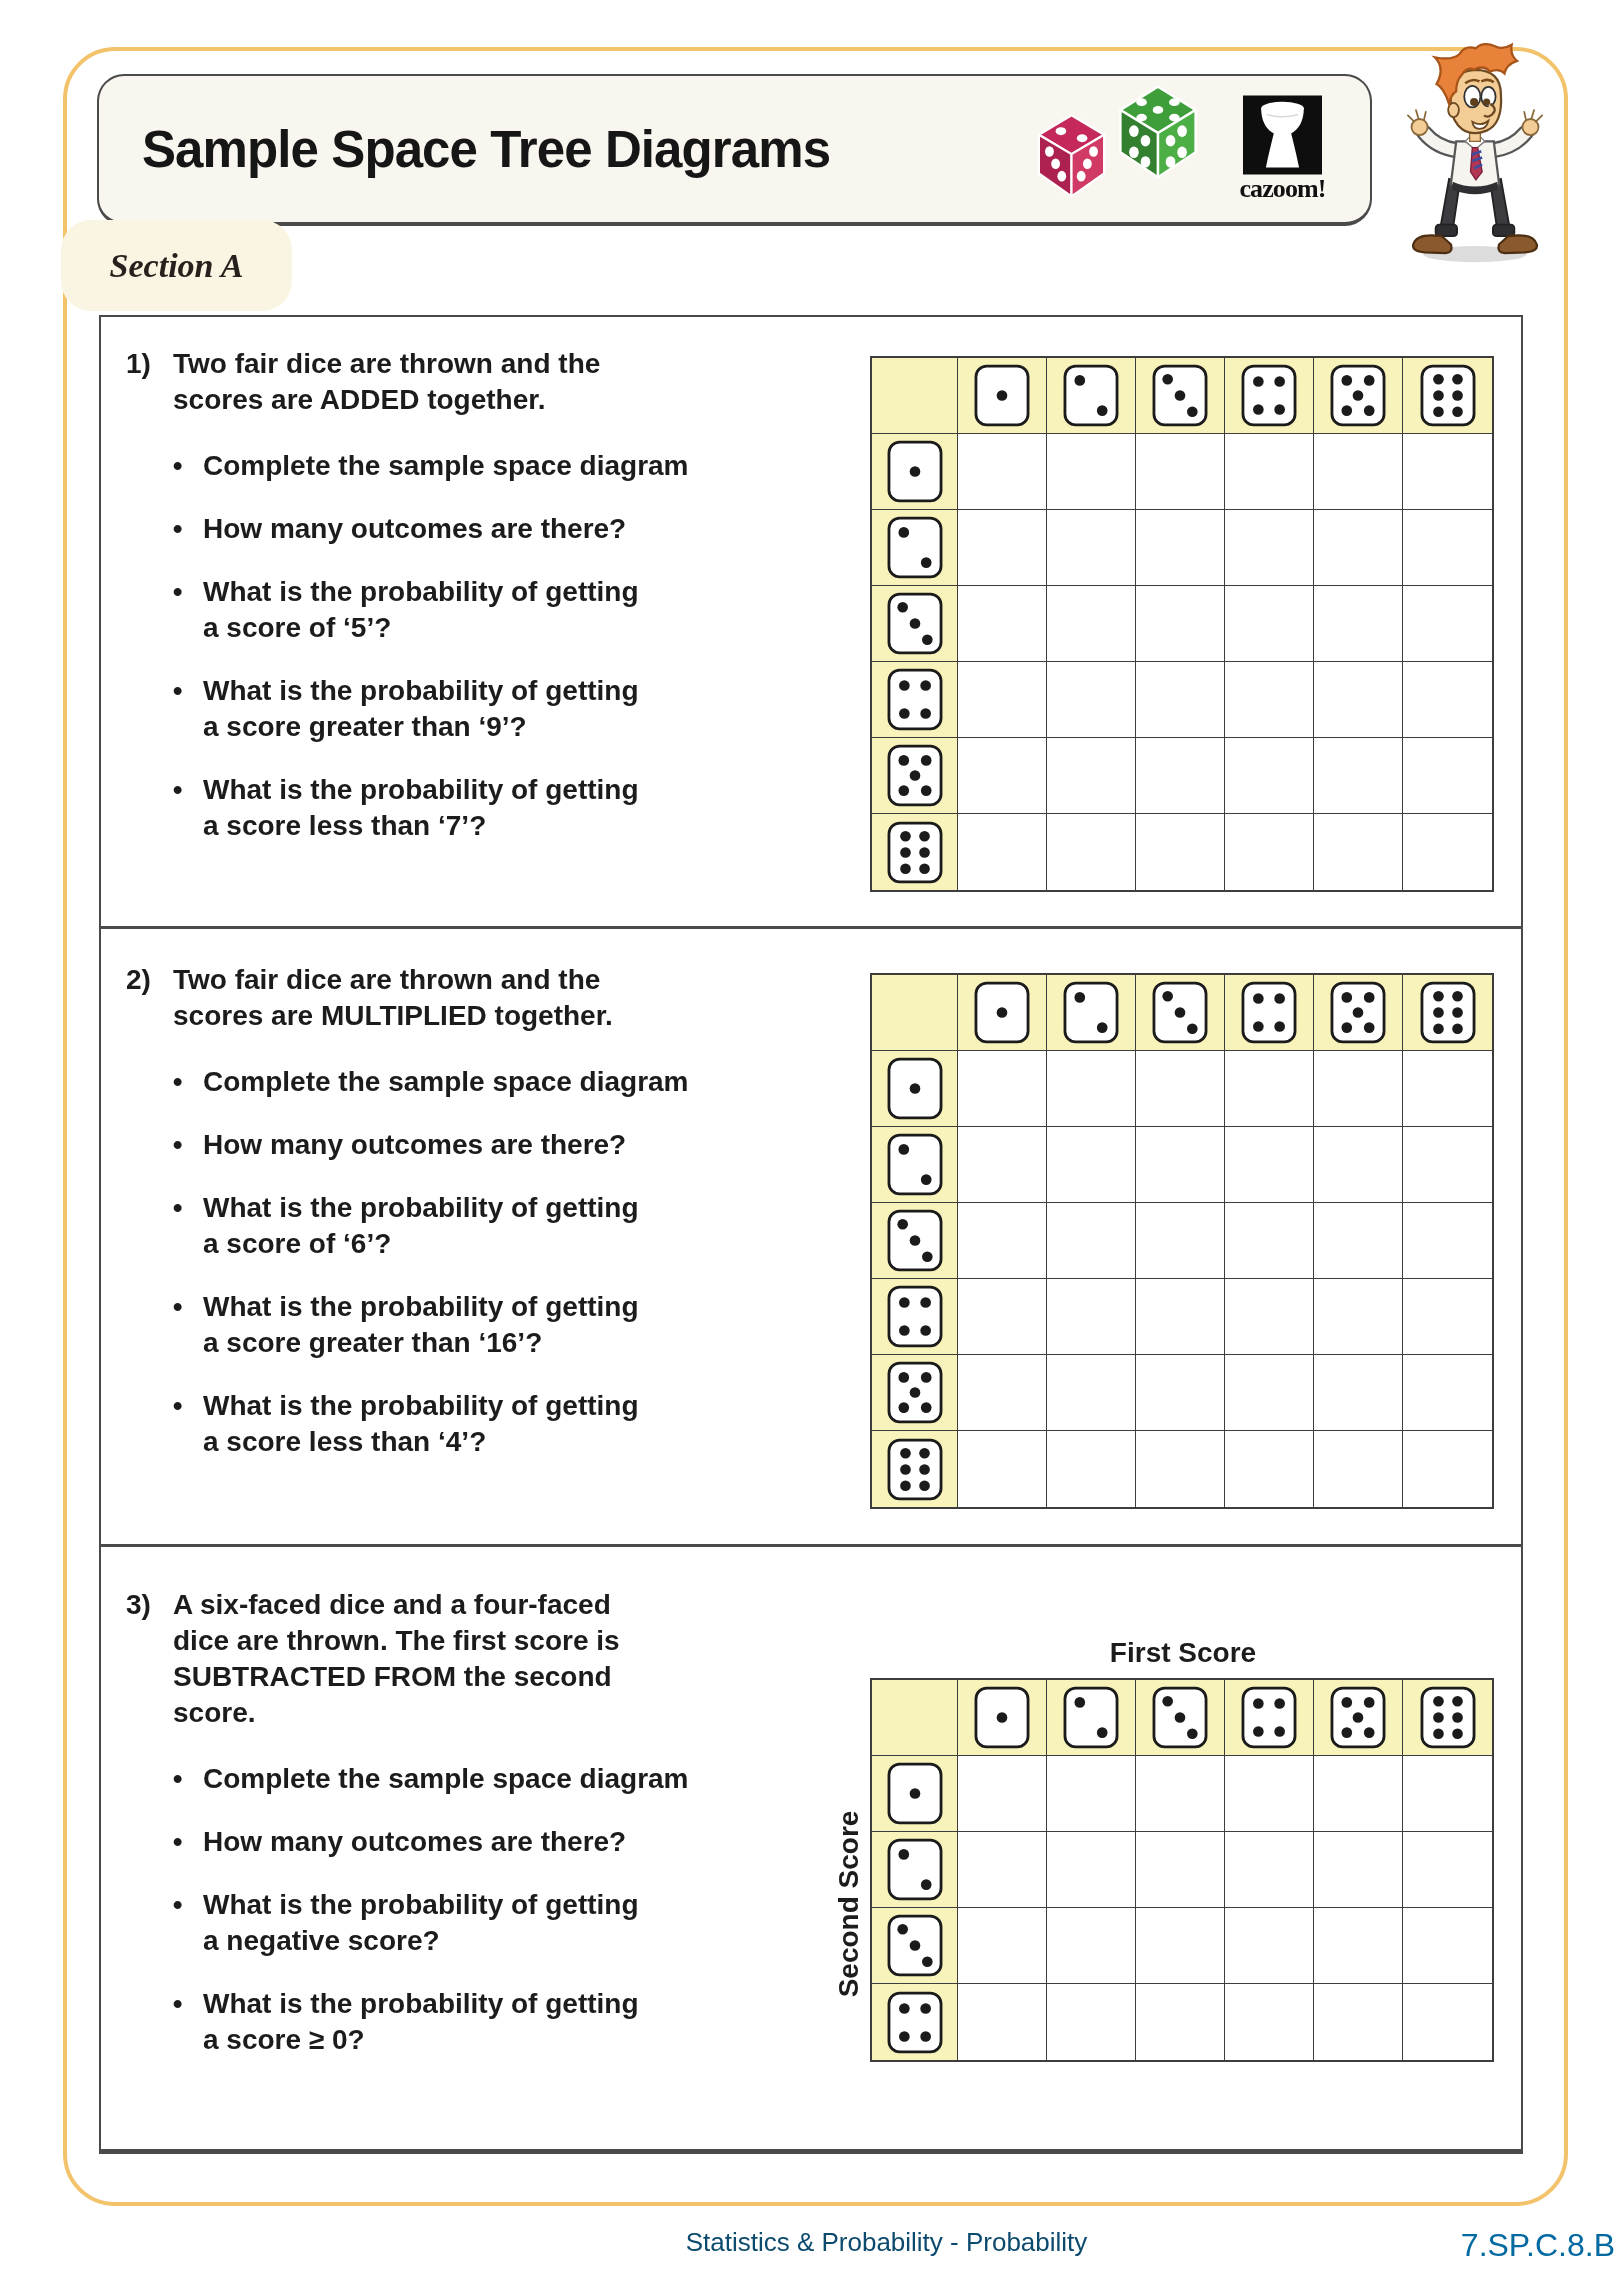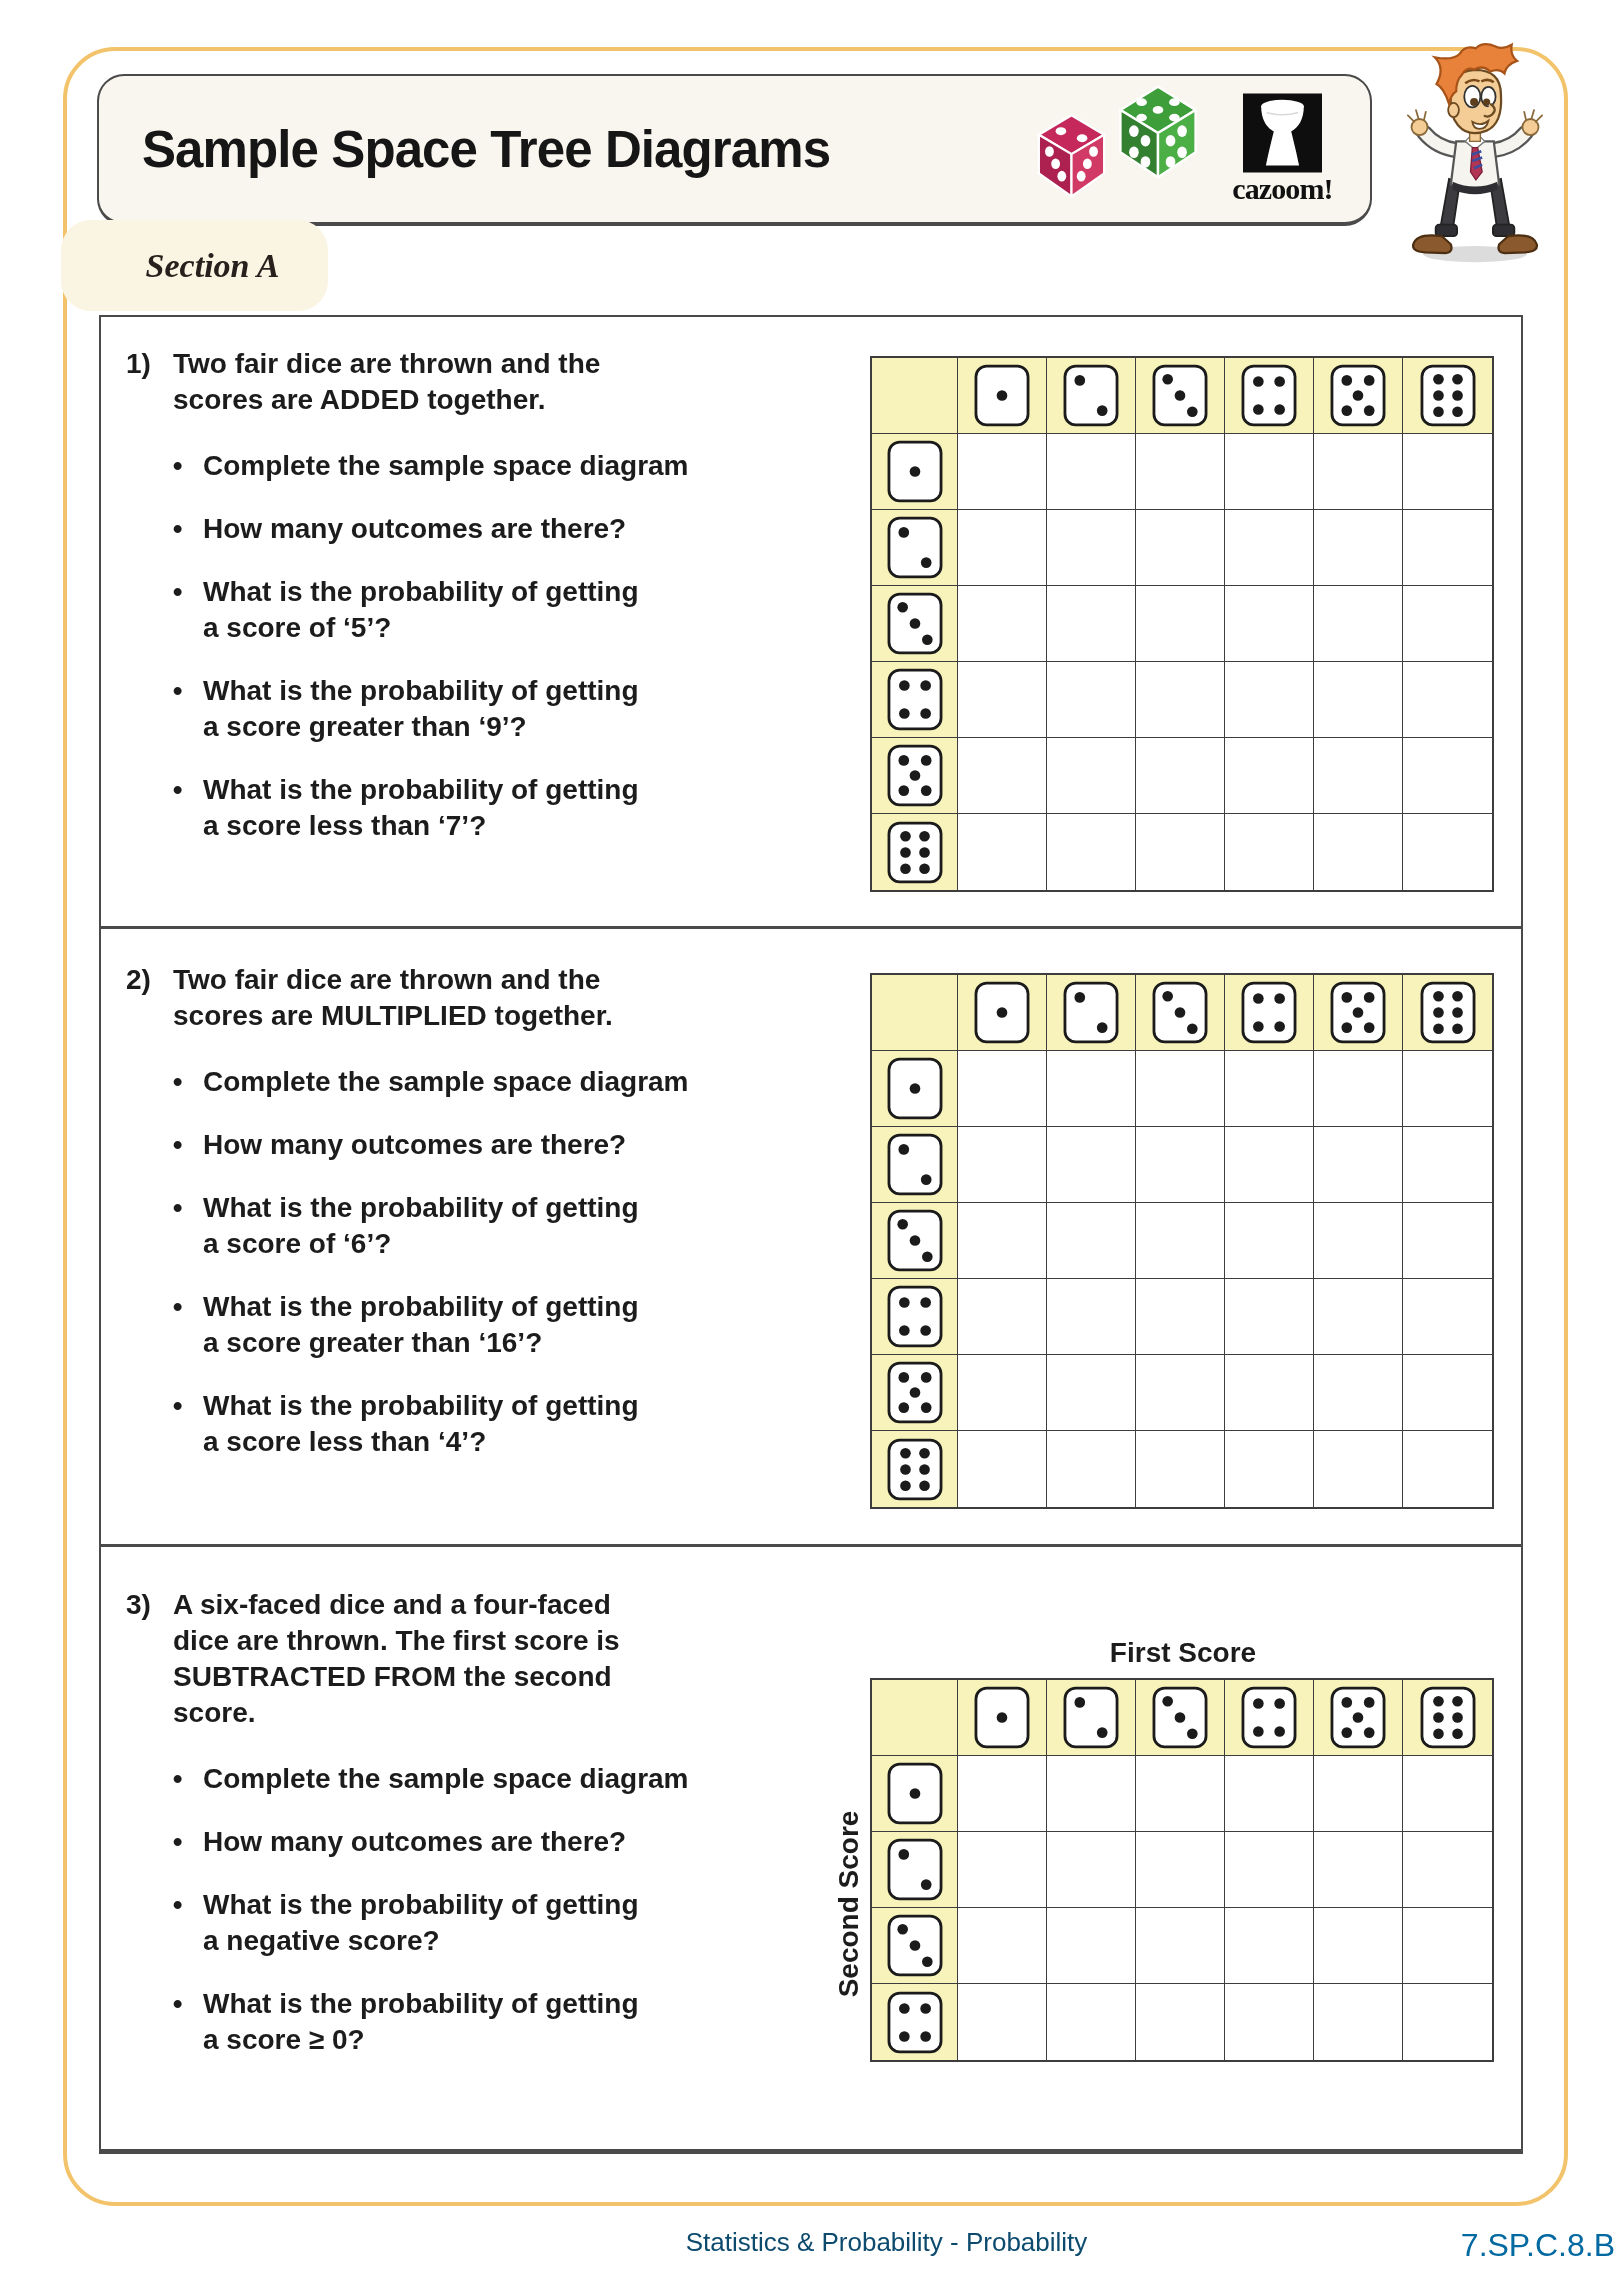--- a/index.html
+++ b/index.html
@@ -14,28 +14,28 @@
   .header-box{position:absolute;left:97px;top:74px;width:1275px;height:152px;
     background:#F8F6EE;border:2.7px solid #4a4a4a;border-bottom-width:4.5px;border-radius:27px;
     display:flex;align-items:center;box-sizing:border-box;}
   .page-title{flex:1;padding-left:43px;font-size:51px;font-weight:800;letter-spacing:-0.9px;
     color:#161616;white-space:nowrap;}
   .header-icons{display:flex;align-items:center;margin-right:30px;position:relative;}
   .dice-pair{position:relative;width:193px;height:125px;}
   .dice-pair svg{position:absolute;}
   .logo-block{width:115px;text-align:center;margin-left:9px;}
   .logo-drum{width:79px;height:82px;margin:0 auto;display:block;}
-  .logo-text{font-family:"Liberation Serif",serif;font-weight:bold;font-size:30px;
+  .logo-text{font-family:"Liberation Serif",serif;font-weight:bold;font-size:26px;
     letter-spacing:-0.9px;color:#111;margin-top:-1.8px;}
 
   .mascot{position:absolute;left:1390px;top:41px;}
 
   
   .section-pill{position:absolute;left:61px;top:220px;width:231px;height:91px;
-    background:#FAF4E2;border-radius:30px;display:flex;align-items:center;justify-content:center;padding-left:36px;}
+    background:#FAF4E2;border-radius:30px;display:flex;align-items:center;justify-content:center;}
   .section-head{font-family:"Liberation Serif",serif;font-style:italic;font-weight:bold;
     font-size:34px;color:#26211c;}
   .section-topic{position:absolute;left:313px;top:220px;height:91px;display:flex;align-items:center;}
 
   
   .main-box{position:absolute;left:99px;top:315px;width:1424px;height:1839px;
     border:2.7px solid #4a4a4a;border-bottom-width:5.4px;box-sizing:border-box;background:#fff;}
   .divider{position:absolute;left:0;width:100%;height:2.7px;background:#4a4a4a;}
   .divider.d1{top:609px;}
   .divider.d2{top:1227px;}

